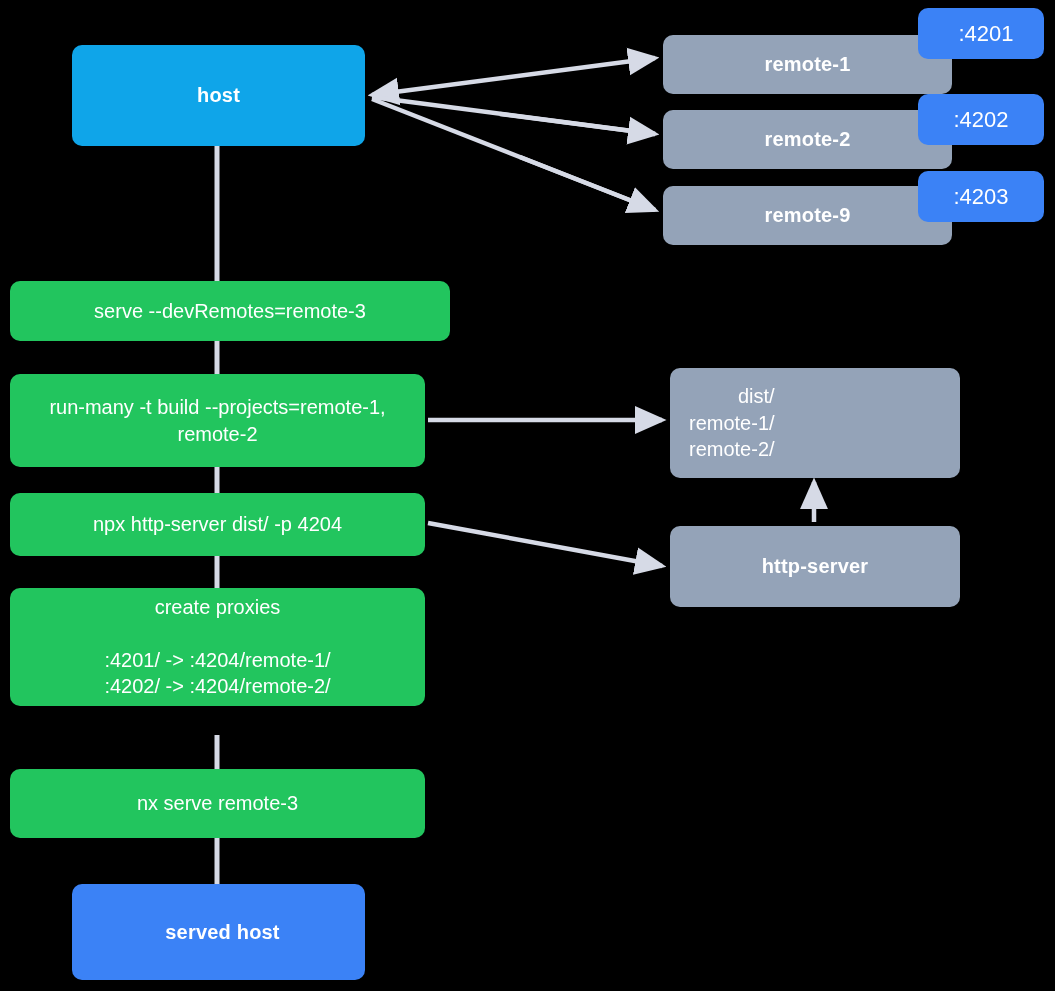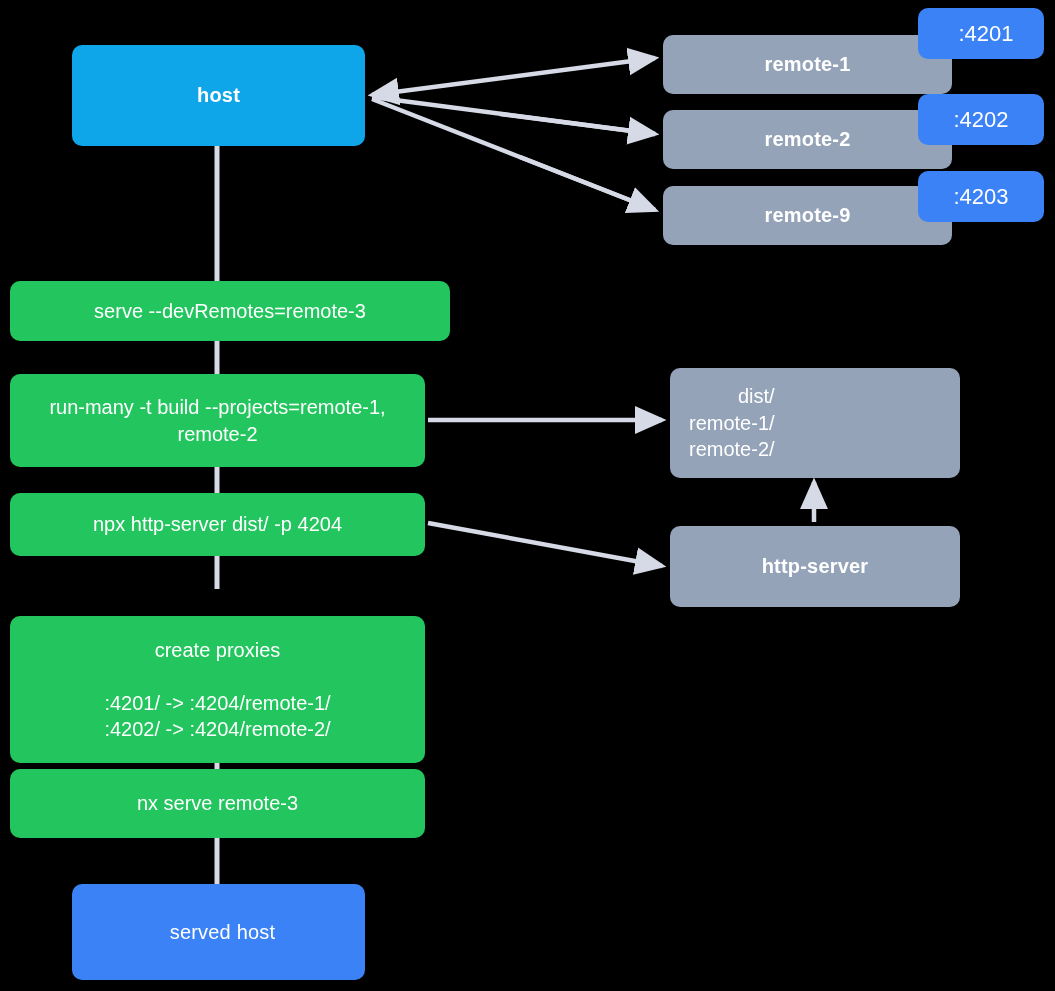--- a/index.html
+++ b/index.html
@@ -45,21 +45,21 @@
 
   .node-host {
     background: #0FA5E9;
     font-weight: bold;
     font-size: 20px;
     letter-spacing: 0.2px;
   }
 
   .node-served {
     background: #3B82F6;
-    font-weight: normal;
+    font-weight: bold;
     font-size: 20px;
     letter-spacing: 0.2px;
     padding-left: 8px;
   }
 
   .node-remote {
     background: #94A3B8;
     font-weight: bold;
     font-size: 20px;
     letter-spacing: 0.2px;
@@ -167,21 +167,21 @@
   </div>
 
   <div class="node node-cmd" style="left:10px; top:374px; width:415px; height:93px; padding:0 26px;">
     <span class="node-text">run-many -t build --projects=remote-1, remote-2</span>
   </div>
 
   <div class="node node-cmd" style="left:10px; top:493px; width:415px; height:63px;">
     <span class="node-text">npx http-server dist/ -p 4204</span>
   </div>
 
-  <div class="node node-cmd" style="left:10px; top:616px; width:415px; height:147px;">
+  <div class="node node-cmd" style="left:10px; top:588px; width:415px; height:118px;">
     <span class="node-text">create proxies
 
 :4201/ -&gt; :4204/remote-1/
 :4202/ -&gt; :4204/remote-2/</span>
   </div>
 
   <div class="node node-cmd" style="left:10px; top:769px; width:415px; height:69px;">
     <span class="node-text">nx serve remote-3</span>
   </div>
 

